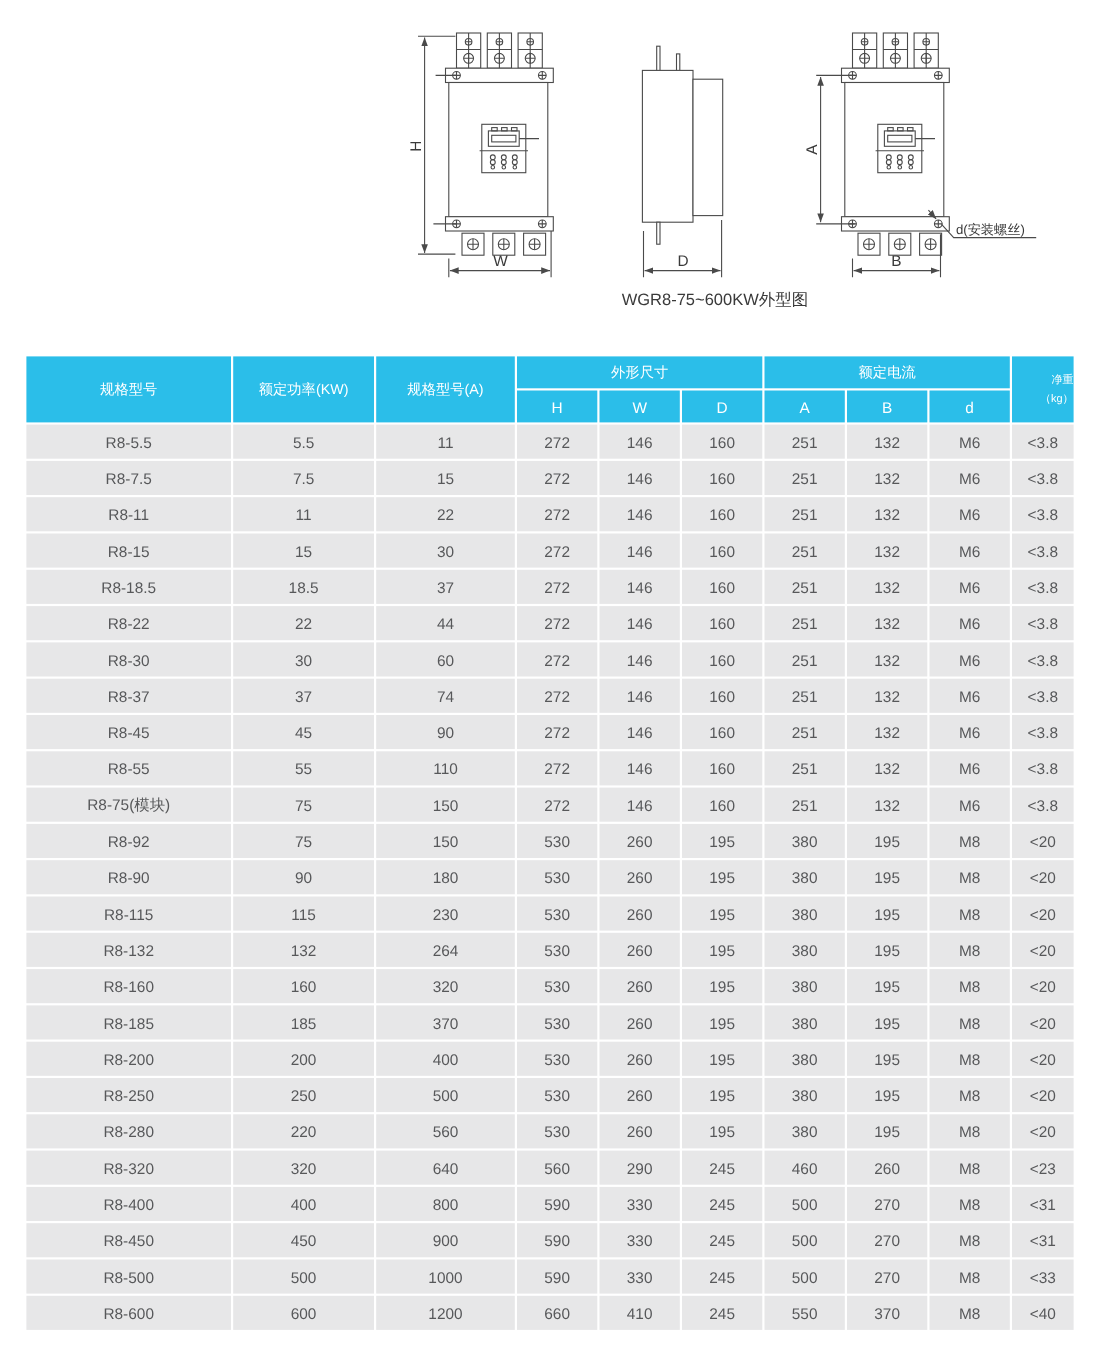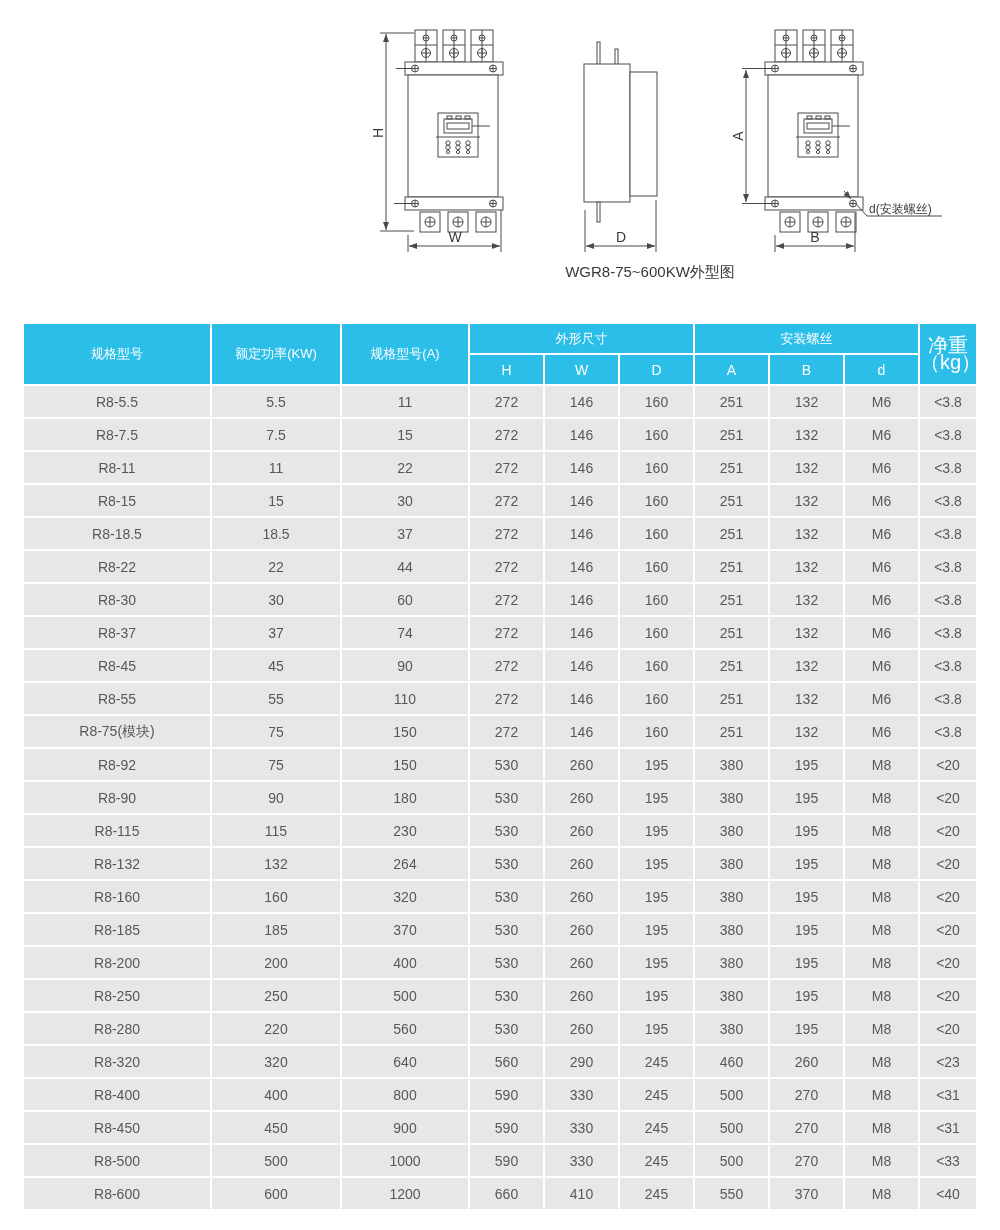--- a/index.html
+++ b/index.html
@@ -10,21 +10,21 @@
   .drawing-area svg { display:block; }
 
   .spec-table-wrap { position:absolute; left:22px; top:322px; width:956px; }
   table.spec { border-collapse:separate; border-spacing:2px; table-layout:fixed; width:956px; }
   table.spec th {
     background:#2bbee9; color:#ffffff; font-weight:normal;
     font-size:13px; text-align:center; vertical-align:middle;
   }
   table.spec th.sub { font-size:14px; height:29px; }
   table.spec th.top { height:29px; }
-  table.spec th.weight { font-size:20px; line-height:17px; }
+  table.spec th.weight { font-size:10px; line-height:17px;text-align:right; }
   table.spec td {
     background:#e7e7e8; color:#57585a; font-size:14px;
     text-align:center; vertical-align:middle; height:31px;
     overflow:hidden; white-space:nowrap;
   }
   
   .td-line { stroke:#4a4a4a; stroke-width:1; fill:none; }
   .td-fill { stroke:#4a4a4a; stroke-width:1; fill:#ffffff; }
   .dim-text { font-size:14px; fill:#3a3a3a; }
   .note-text { font-size:12px; fill:#3a3a3a; }
@@ -175,21 +175,21 @@
         <col style="width:73px">
         <col style="width:73px">
       <col style="width:56px">
     </colgroup>
     <thead>
       <tr>
         <th rowspan="2">规格型号</th>
         <th rowspan="2">额定功率(KW)</th>
         <th rowspan="2">规格型号(A)</th>
         <th colspan="3" class="top">外形尺寸</th>
-        <th colspan="3" class="top">安装螺丝</th>
+        <th colspan="3" class="top">额定电流</th>
         <th rowspan="2" class="weight"><span>净重</span><br><span>（kg）</span></th>
       </tr>
       <tr>
         <th class="sub">H</th>
         <th class="sub">W</th>
         <th class="sub">D</th>
         <th class="sub">A</th>
         <th class="sub">B</th>
         <th class="sub">d</th>
       </tr>

